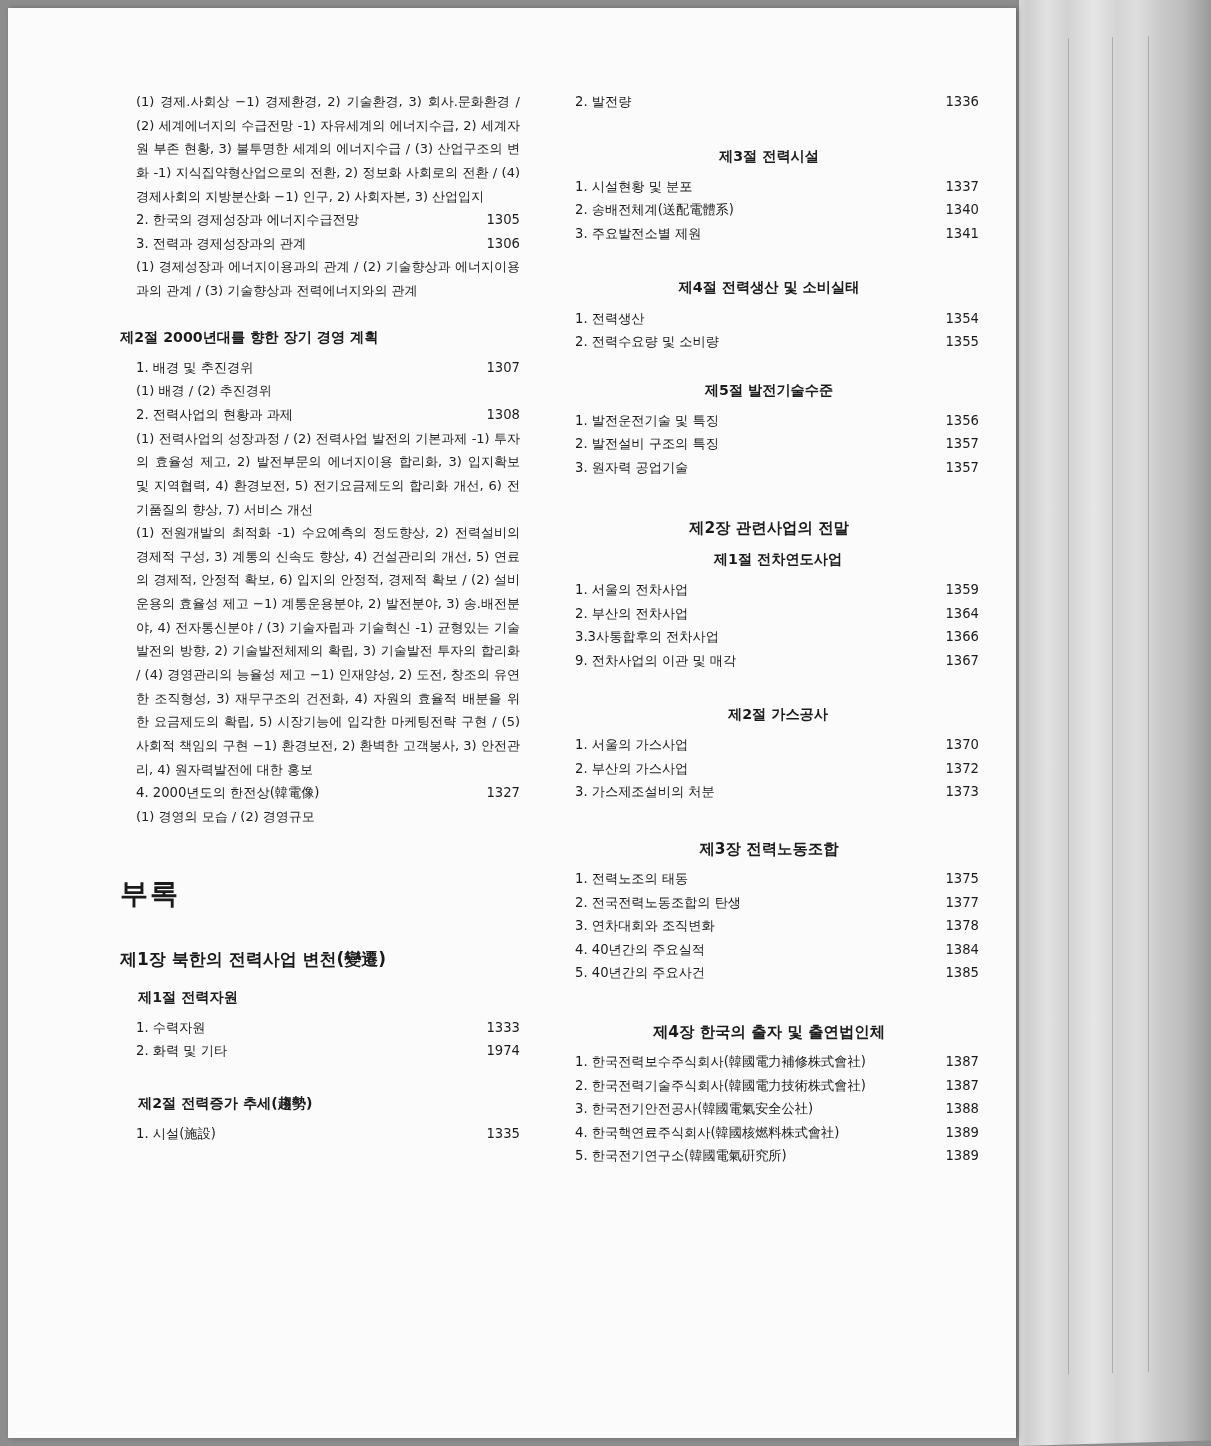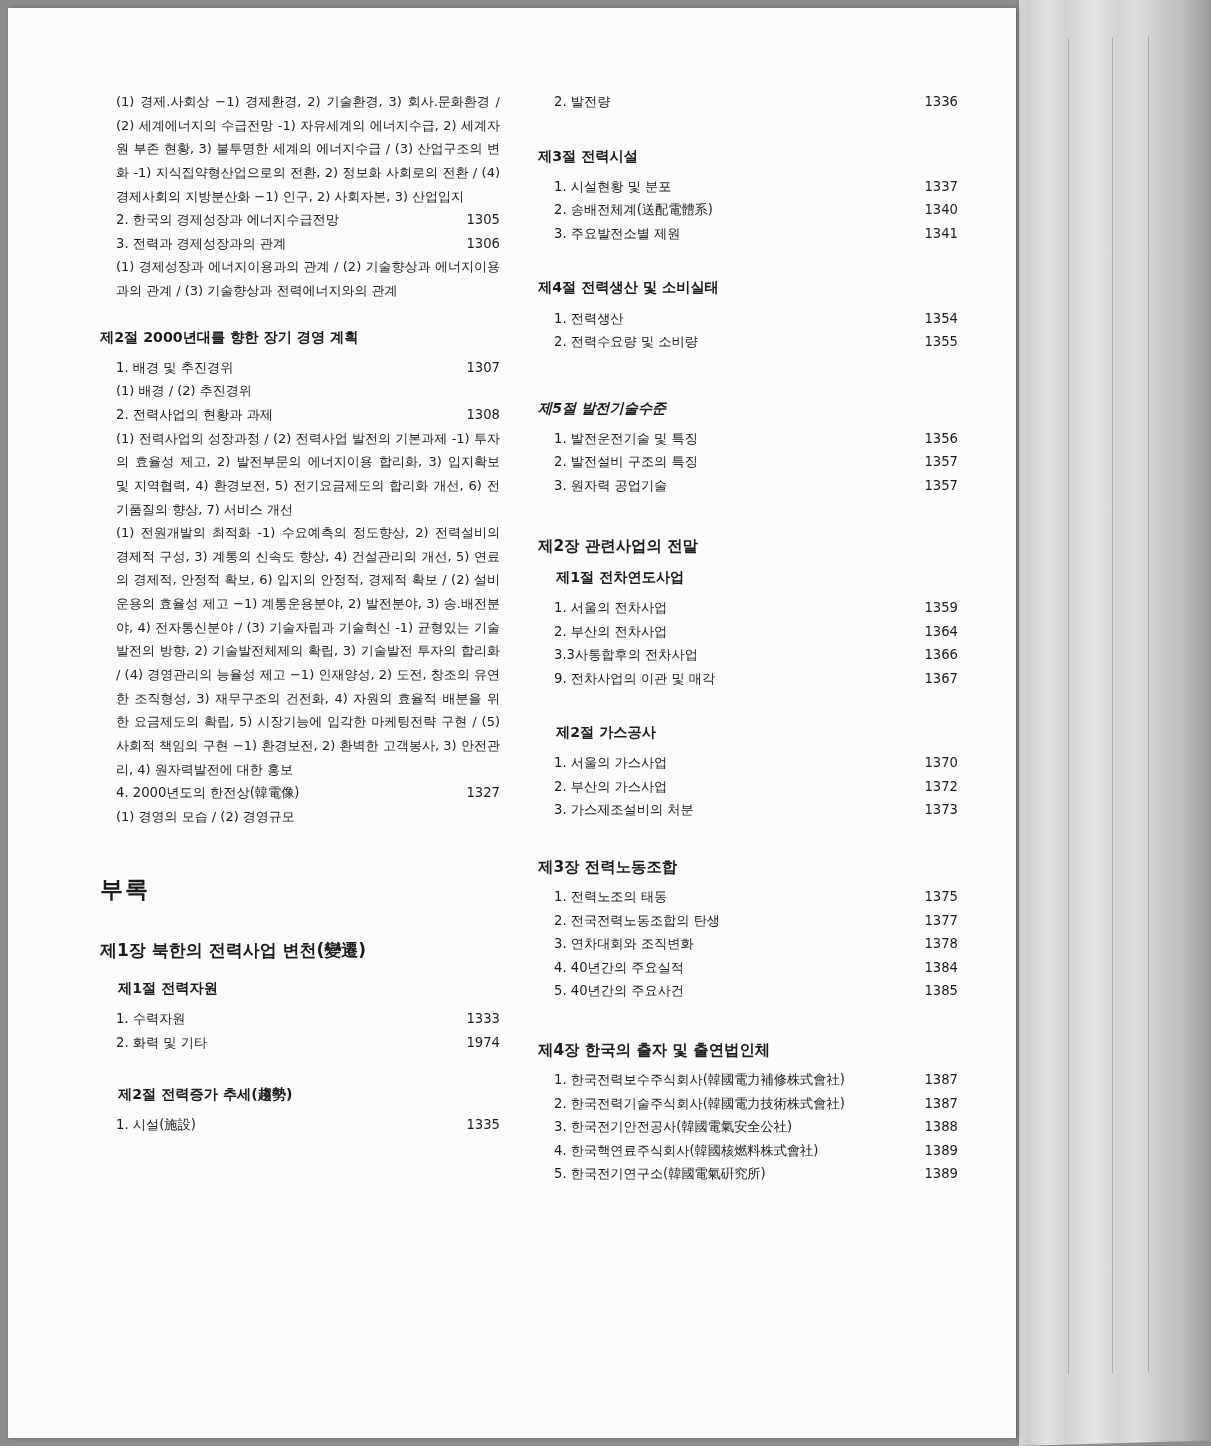--- a/index.html
+++ b/index.html
@@ -65,22 +65,22 @@
   }
 
   
   .col {
     position: absolute;
     top: 82px;
     font-size: 13.2px;
     line-height: 1.78;
     color: #1b1b1b;
   }
-  .col-left  { left: 92px;  width: 400px; }
-  .col-right { left: 530px;  width: 420px; }
+  .col-left  { left: 112px;  width: 400px; }
+  .col-right { left: 551px;  width: 420px; text-align: center; }
 
   
   .row {
     display: flex;
     align-items: baseline;
     justify-content: space-between;
   }
   .row .txt { white-space: nowrap; }
   .row .pg  { white-space: nowrap; padding-left: 10px; }
 
@@ -104,21 +104,21 @@
   .sec-head.indent { padding-left: 18px; }
   .chap-head {
     font-weight: bold;
     font-size: 15.4px;
     margin-top: 26px;
     margin-bottom: 4px;
   }
   .chap-head.small { font-size: 17px; }
   .big-title {
     font-weight: bold;
-    font-size: 23px;
+    font-size: 28px;
     letter-spacing: 2px;
     margin-top: 40px;
     margin-bottom: 22px;
   }
 </style>
 </head>
 <body>
 
 <div class="scan-frame"></div>
 
@@ -224,21 +224,21 @@
 
       <div class="row item1">
         <span class="txt">1. 전력생산</span>
         <span class="pg">1354</span>
       </div>
       <div class="row item1">
         <span class="txt">2. 전력수요량 및 소비량</span>
         <span class="pg">1355</span>
       </div>
 
-      <div class="sec-head" style="margin-top:42px;font-style:italic;">제5절 발전기술수준</div>
+      <div class="sec-head" style="margin-top:24px;">제5절 발전기술수준</div>
 
       <div class="row item1">
         <span class="txt">1. 발전운전기술 및 특징</span>
         <span class="pg">1356</span>
       </div>
       <div class="row item1">
         <span class="txt">2. 발전설비 구조의 특징</span>
         <span class="pg">1357</span>
       </div>
       <div class="row item1">

